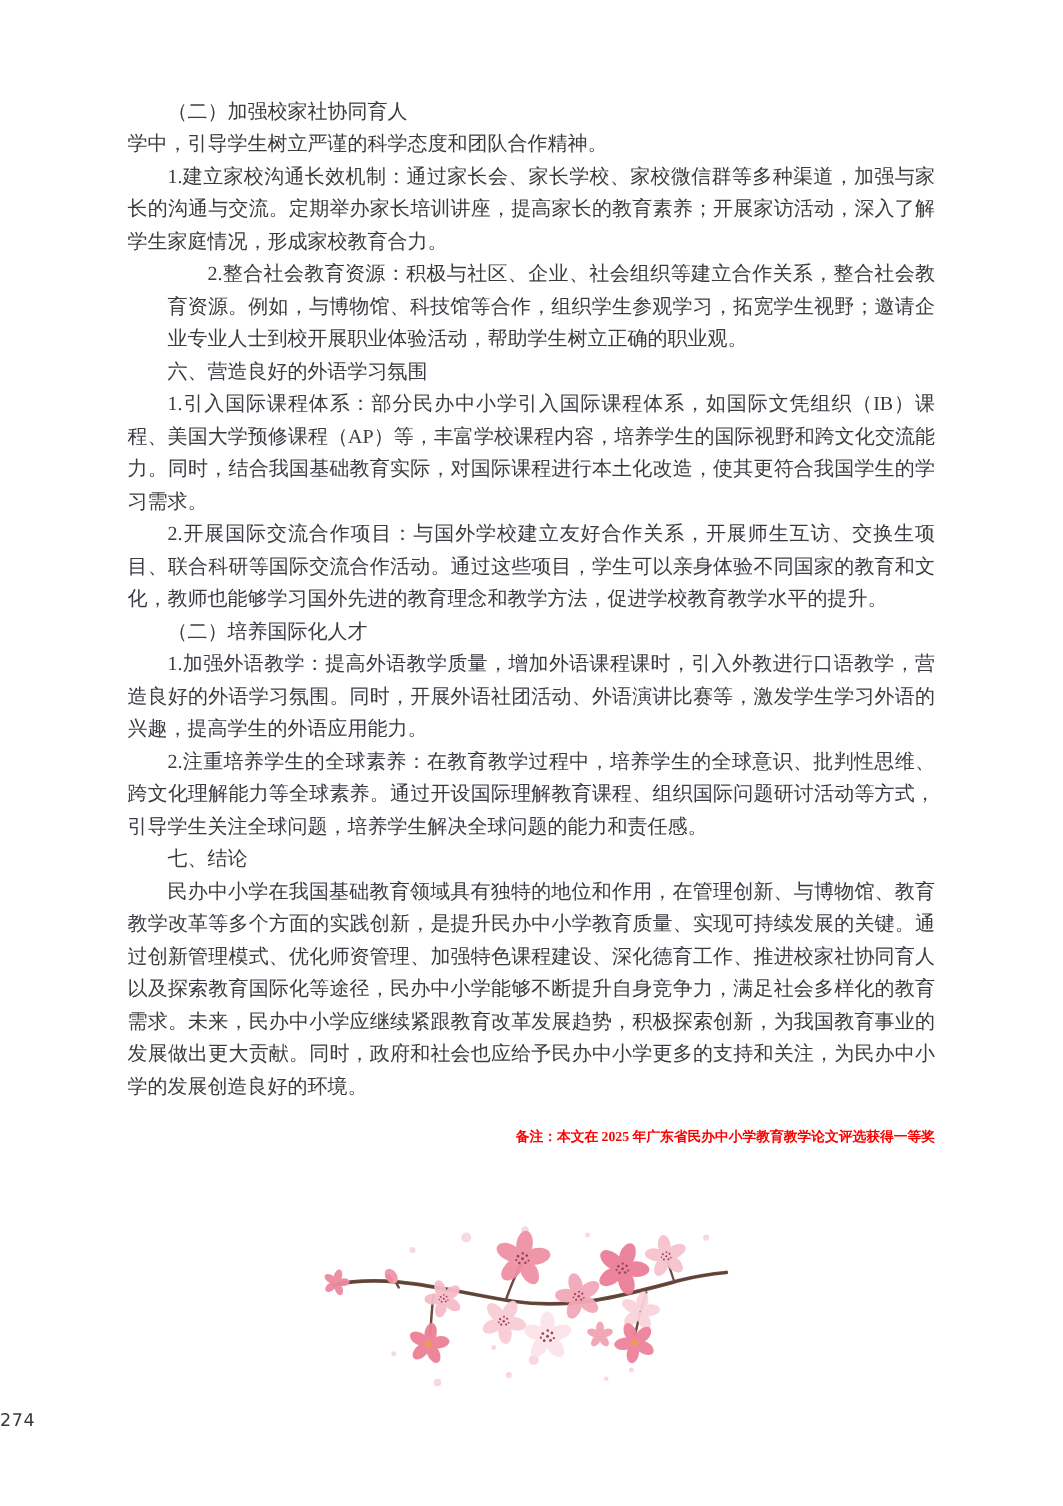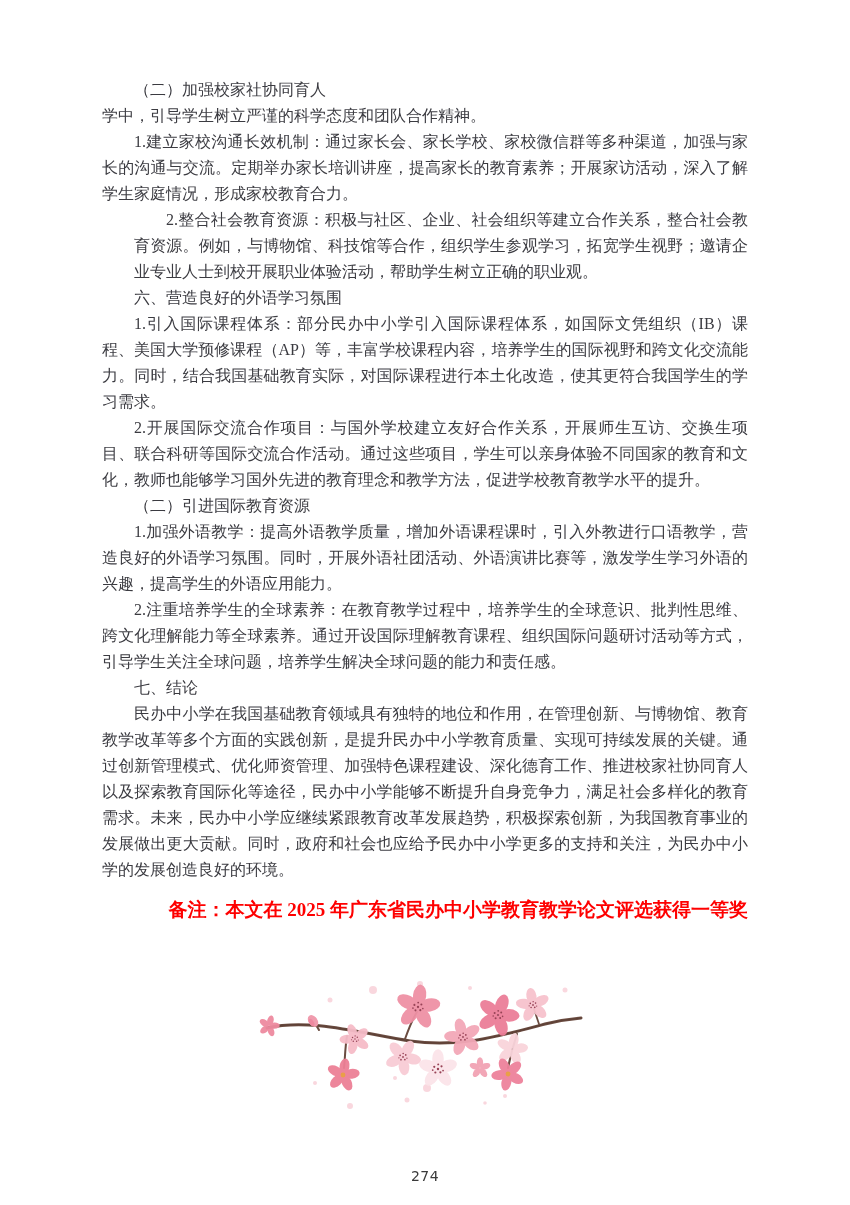--- a/index.html
+++ b/index.html
@@ -26,21 +26,21 @@
   .para {
     margin: 0;
     font-size: 16px;
     line-height: 26px;
     text-align: justify;
     text-indent: 2em;
   }
 
   .note {
     margin: 14px 0 0 0;
-    font-size: 19px;
+    font-size: 11px;
     line-height: 26px;
     font-weight: bold;
     text-align: right;
     color: #fe0000;
   }
 
   .illustration {
     position: absolute;
     top: 978px;
     left: 50%;
@@ -48,22 +48,20 @@
     margin: 0;
     width: 340px;
     height: 150px;
   }
 
   .footer {
     position: absolute;
     top: 1128px;
     left: 0;
     width: 100%;
-    text-align: center;
-    margin-top: 39px;
   }
 
   .page-number {
     font-family: "DejaVu Sans", "Liberation Sans", sans-serif;
     font-size: 14px;
     color: #3a3a3a;
     letter-spacing: 0.5px;
   }
 </style>
 </head>
@@ -73,21 +71,21 @@
 
   <main class="content" style="color: rgb(59, 59, 65);">
     <div id="paragraphs">
         <p class="para" style="text-indent: 2em;">（二）加强校家社协同育人</p>
         <p class="para" style="text-indent: 0px;">学中，引导学生树立严谨的科学态度和团队合作精神。</p>
         <p class="para" style="text-indent: 2em;">1.建立家校沟通长效机制：通过家长会、家长学校、家校微信群等多种渠道，加强与家长的沟通与交流。定期举办家长培训讲座，提高家长的教育素养；开展家访活动，深入了解学生家庭情况，形成家校教育合力。</p>
         <p class="para" style="text-indent: 2em; margin-left: 32px;">2.整合社会教育资源：积极与社区、企业、社会组织等建立合作关系，整合社会教育资源。例如，与博物馆、科技馆等合作，组织学生参观学习，拓宽学生视野；邀请企业专业人士到校开展职业体验活动，帮助学生树立正确的职业观。</p>
         <p class="para" style="text-indent: 2em;">六、营造良好的外语学习氛围</p>
         <p class="para" style="text-indent: 2em;">1.引入国际课程体系：部分民办中小学引入国际课程体系，如国际文凭组织（IB）课程、美国大学预修课程（AP）等，丰富学校课程内容，培养学生的国际视野和跨文化交流能力。同时，结合我国基础教育实际，对国际课程进行本土化改造，使其更符合我国学生的学习需求。</p>
         <p class="para" style="text-indent: 2em;">2.开展国际交流合作项目：与国外学校建立友好合作关系，开展师生互访、交换生项目、联合科研等国际交流合作活动。通过这些项目，学生可以亲身体验不同国家的教育和文化，教师也能够学习国外先进的教育理念和教学方法，促进学校教育教学水平的提升。</p>
-        <p class="para" style="text-indent: 2em;">（二）引进国际教育资源</p>
+        <p class="para" style="text-indent: 2em;">（二）培养国际化人才</p>
         <p class="para" style="text-indent: 2em;">1.加强外语教学：提高外语教学质量，增加外语课程课时，引入外教进行口语教学，营造良好的外语学习氛围。同时，开展外语社团活动、外语演讲比赛等，激发学生学习外语的兴趣，提高学生的外语应用能力。</p>
         <p class="para" style="text-indent: 2em;">2.注重培养学生的全球素养：在教育教学过程中，培养学生的全球意识、批判性思维、跨文化理解能力等全球素养。通过开设国际理解教育课程、组织国际问题研讨活动等方式，引导学生关注全球问题，培养学生解决全球问题的能力和责任感。</p>
         <p class="para" style="text-indent: 2em;">七、结论</p>
         <p class="para" style="text-indent: 2em;">民办中小学在我国基础教育领域具有独特的地位和作用，在管理创新、与博物馆、教育教学改革等多个方面的实践创新，是提升民办中小学教育质量、实现可持续发展的关键。通过创新管理模式、优化师资管理、加强特色课程建设、深化德育工作、推进校家社协同育人以及探索教育国际化等途径，民办中小学能够不断提升自身竞争力，满足社会多样化的教育需求。未来，民办中小学应继续紧跟教育改革发展趋势，积极探索创新，为我国教育事业的发展做出更大贡献。同时，政府和社会也应给予民办中小学更多的支持和关注，为民办中小学的发展创造良好的环境。</p>
       </div>
     <p class="note" style="color: rgb(254, 0, 0);">备注：本文在 2025 年广东省民办中小学教育教学论文评选获得一等奖</p>
   </main>
 
   <figure class="illustration">
     <svg viewBox="0 0 340 150" width="340" height="150" xmlns="http://www.w3.org/2000/svg">

